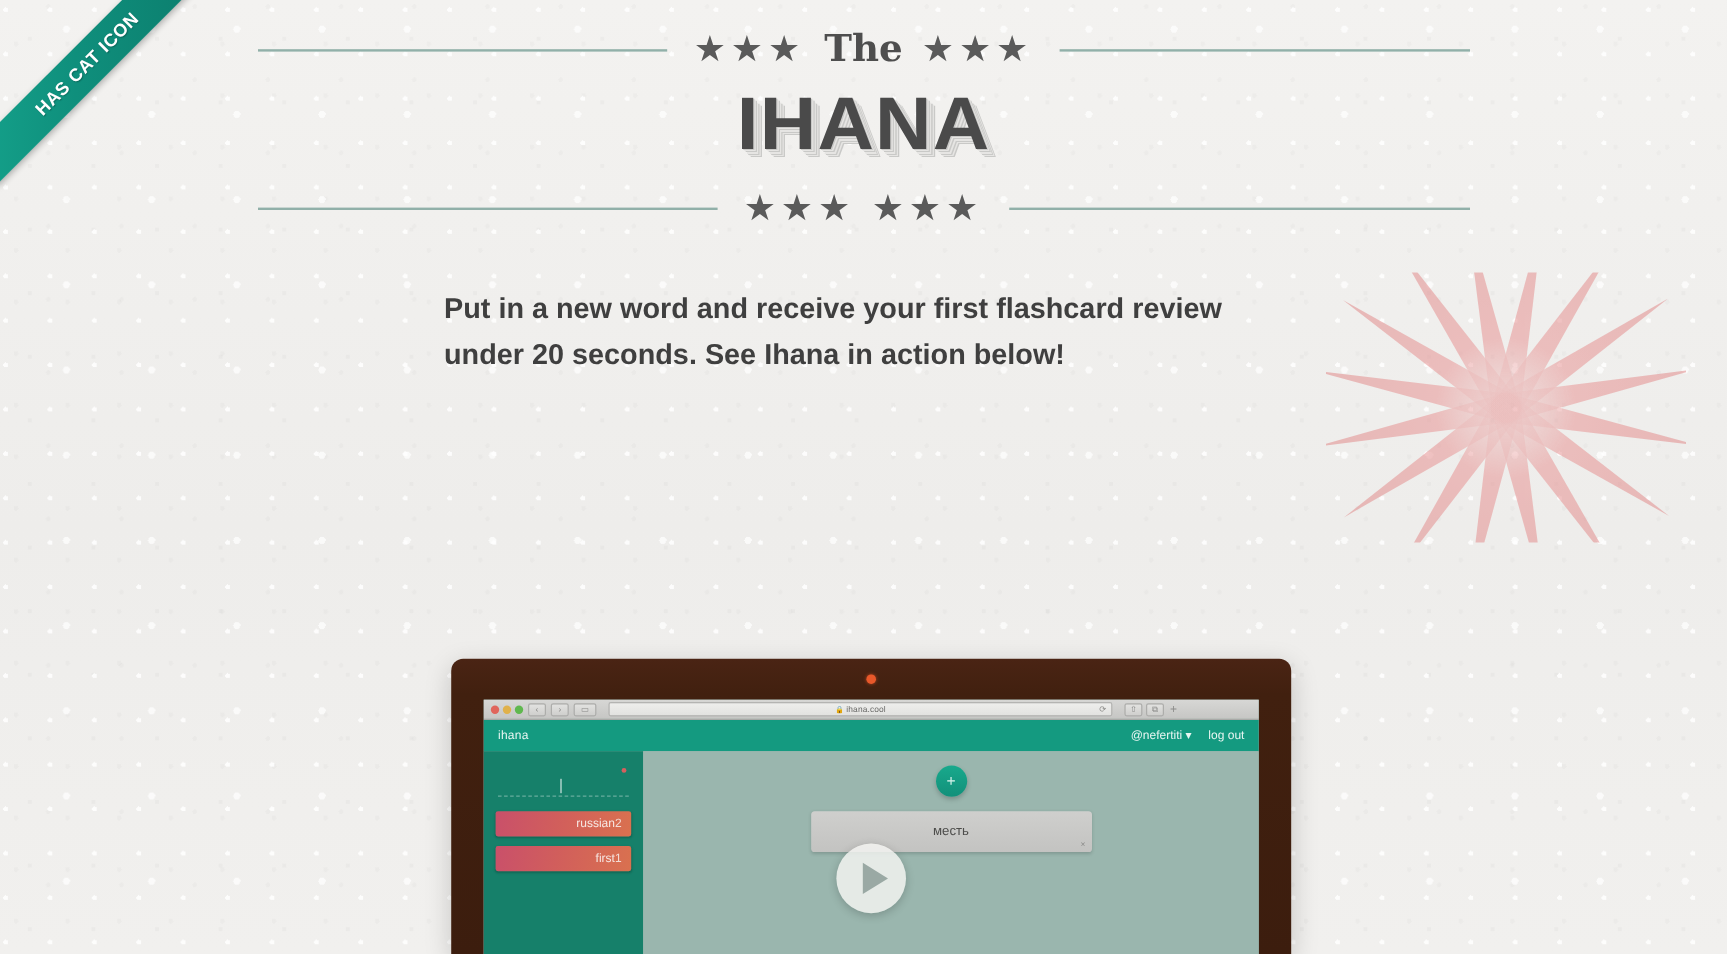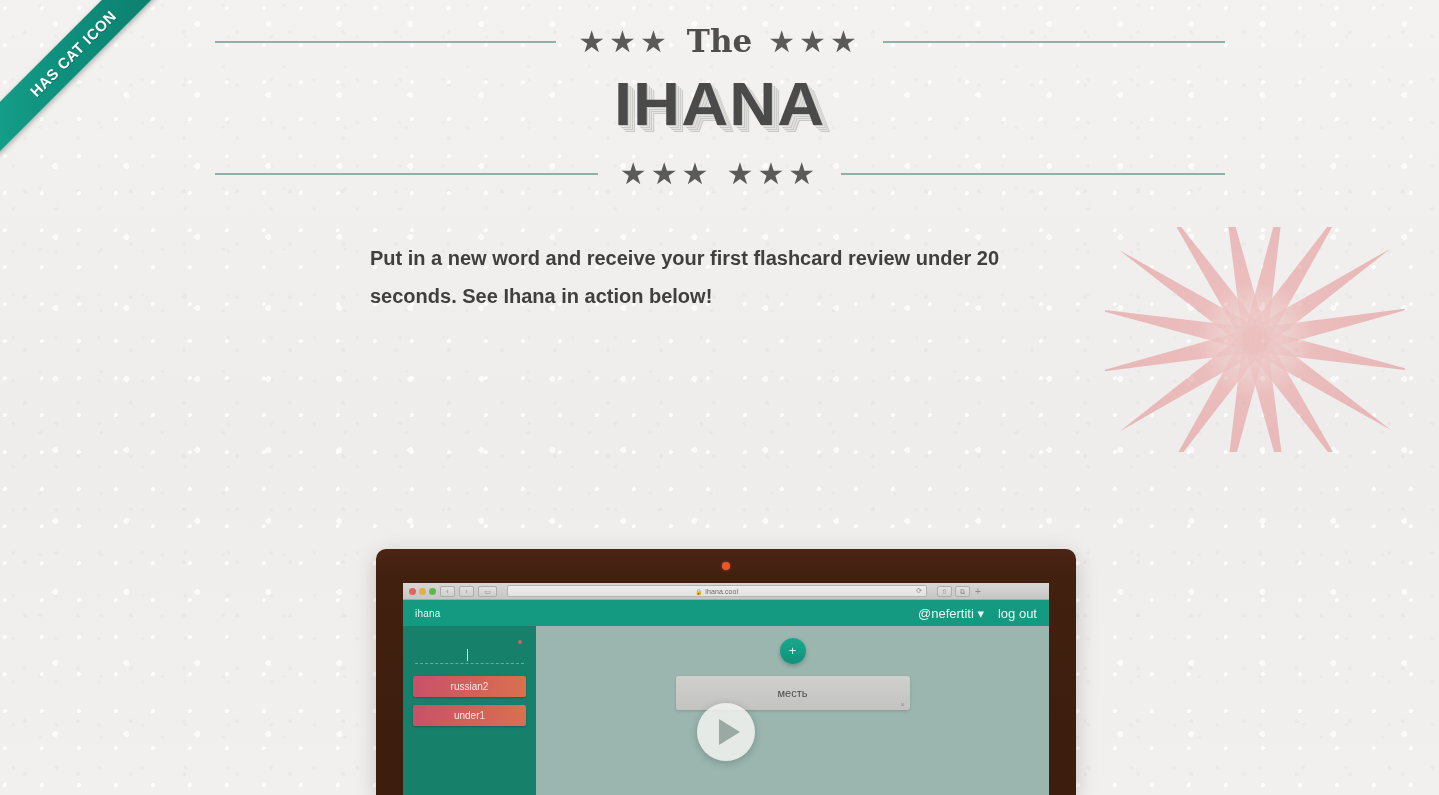--- a/index.html
+++ b/index.html
@@ -118,21 +118,21 @@
   .lede {
     width: 690px;
     font-size: 21px;
     line-height: 38px;
     color: #5a5a5a;
     margin: 0 0 26px 0;
     font-weight: 300;
   }
   .lede-strong {
     width: 660px;
-    font-size: 20px;
+    font-size: 24px;
     line-height: 38px;
     color: #3f3f3f;
     font-weight: bold;
     margin: 0;
   }
 
   
   .cta-block {
     position: absolute;
     top: -12px;
@@ -263,21 +263,21 @@
     height: 26px;
     background: #149a80;
     display: flex;
     align-items: center;
     justify-content: space-between;
     padding: 0 12px;
     color: #e8f6f2;
     font-size: 10px;
   }
   .brand { font-size: 10px; letter-spacing: 0.2px; }
-  .nav-right { display: flex; align-items: center; gap: 14px; font-size: 13px; }
+  .nav-right { display: flex; align-items: center; gap: 14px; font-size: 10px; }
   .nav-right span { cursor: pointer; }
 
   .app-body {
     display: flex;
     height: 169px;
   }
   .sidebar {
     width: 133px;
     background: #16806a;
     padding: 12px 10px 0 10px;
@@ -299,21 +299,21 @@
   .dot-red {
     position: absolute;
     right: 2px; top: -8px;
     width: 4px; height: 4px;
     border-radius: 50%;
     background: #d4605e;
   }
   .tag {
     display: flex;
     align-items: center;
-    justify-content: center;
+    justify-content: flex-end;
     background: linear-gradient(100deg, #c9506a 0%, #d15e5c 45%, #d9714f 100%);
     color: #f6e7e3;
     font-size: 10px;
     padding: 5px 8px;
     border-radius: 2px;
     margin-bottom: 8px;
     box-shadow: 0 1px 2px rgba(0,0,0,0.22);
     cursor: pointer;
   }
   .tag .cnt { opacity: 0.9; }
@@ -479,21 +479,21 @@
         <aside class="sidebar">
           <div class="filter-input">
             <span class="caret"></span>
             <span class="dot-red"></span>
           </div>
           <div class="tag">
             <span>russian</span>
             <span class="cnt">2</span>
           </div>
           <div class="tag">
-            <span>under</span>
+            <span>first</span>
             <span class="cnt">1</span>
           </div>
         </aside>
 
         <main class="workspace">
           <div class="add-btn">+</div>
           <div class="card">
             <span>месть</span>
             <span class="x">×</span>
           </div>

